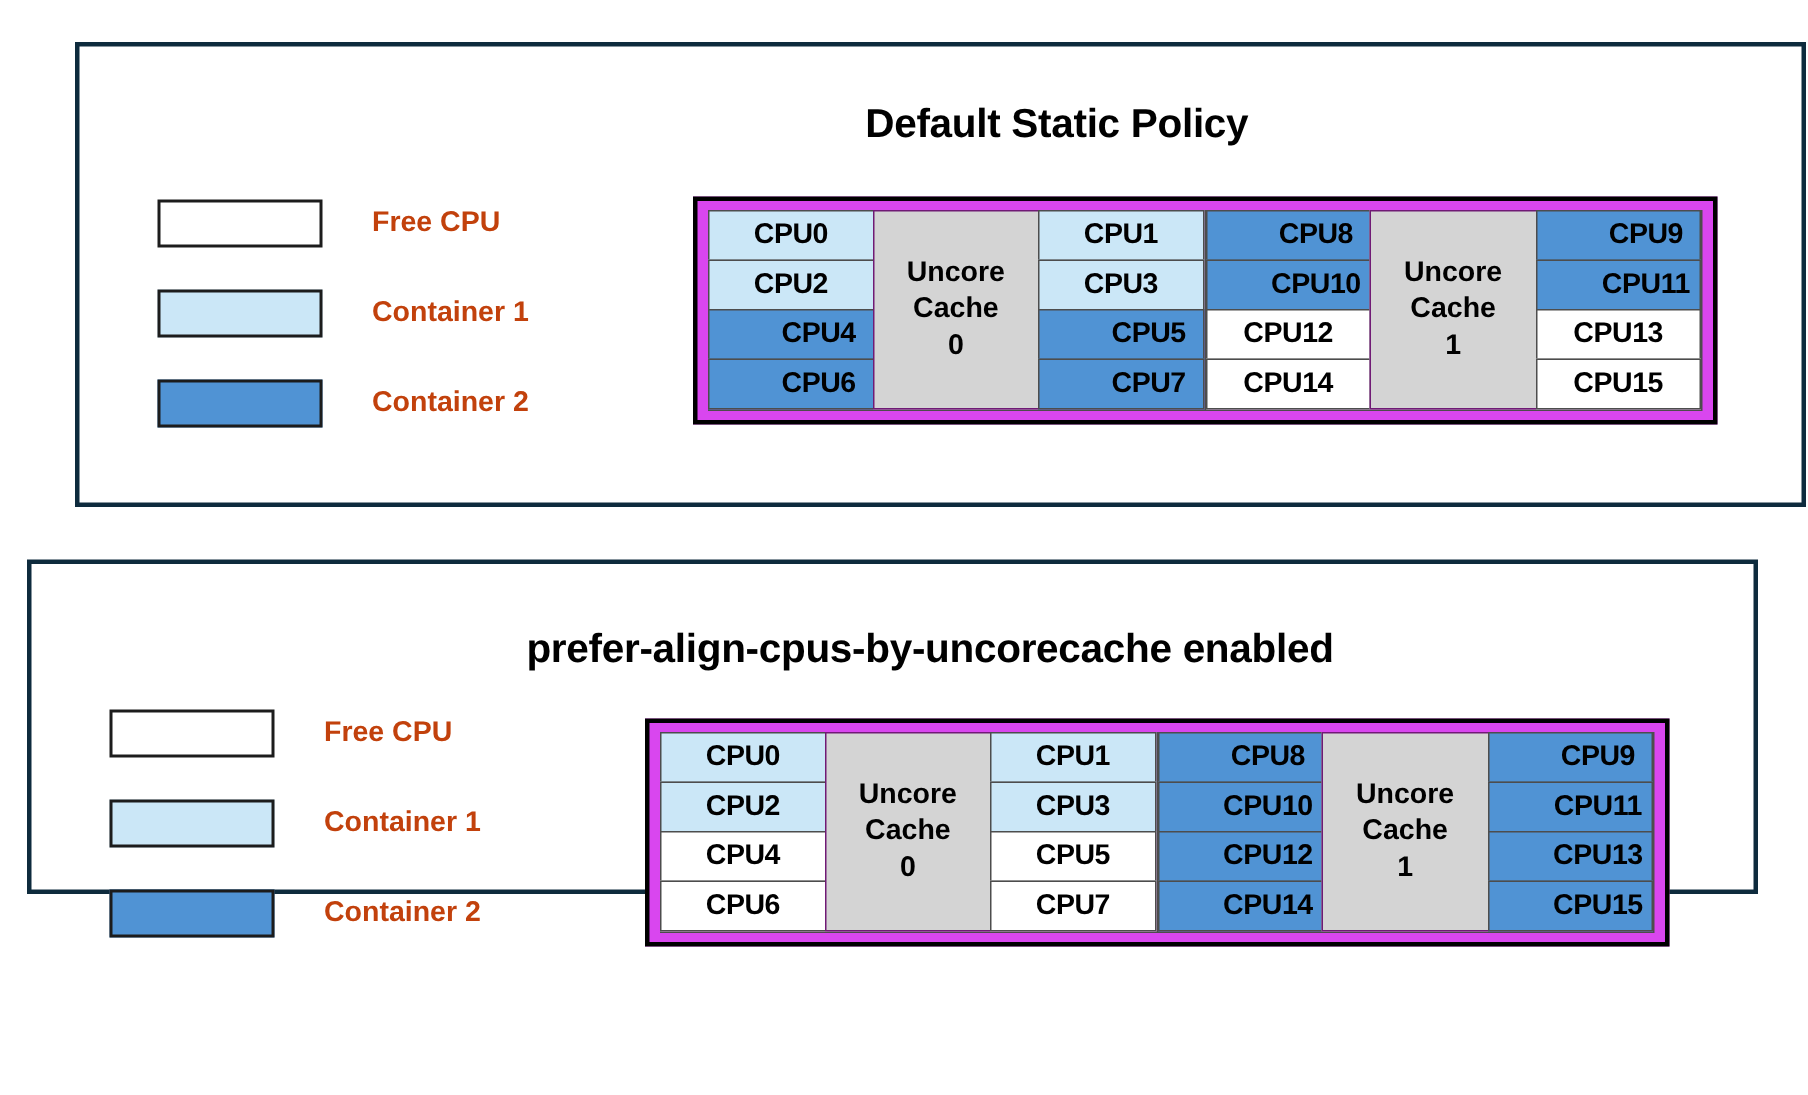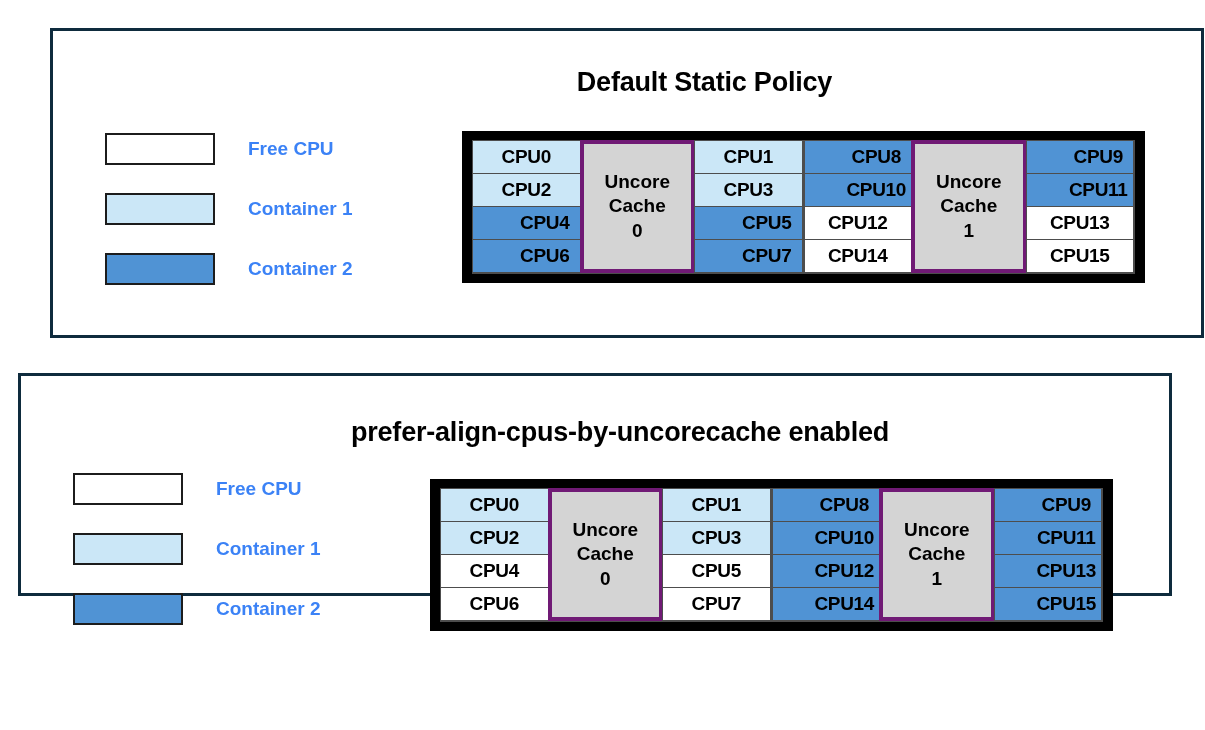--- a/index.html
+++ b/index.html
@@ -67,29 +67,29 @@
     width: 110px;
     height: 32px;
     border: 2px solid #1c1c1c;
     box-sizing: border-box;
     flex: 0 0 auto;
   }
   .legend-label {
     margin-left: 33px;
     font-size: 19px;
     font-weight: bold;
-    color: #3b82f6;
+    color: #c2410c;
     white-space: nowrap;
   }
 
   
   .cpu-diagram {
     position: absolute;
     border: 3px solid #000000;
-    background: #000000;
+    background: #d946ef;
     box-sizing: border-box;
     padding: 6px 7px;
     display: flex;
   }
   #panel-1 .cpu-diagram { left: 409px; top: 100px; width: 683px; height: 152px; }
   #panel-2 .cpu-diagram { left: 409px; top: 103px; width: 683px; height: 152px; }
 
   .socket {
     display: flex;
     flex: 1 1 0;
@@ -116,21 +116,21 @@
     letter-spacing: -0.3px;
     background: #ffffff;
   }
   .cpu-cell.free  { background: #ffffff; }
   .cpu-cell.c1    { background: #cbe7f7; }
   .cpu-cell.c2    { background: #5093d4; padding-left: 37px; }
 
   .uncore {
     flex: 1 1 0;
     background: #d4d4d4;
-    border: 4px solid #701a75;
+    border: 1px solid #701a75;
     margin: -1px 0 0 -1px;
     box-sizing: border-box;
     display: flex;
     flex-direction: column;
     align-items: center;
     justify-content: center;
     font-size: 19px;
     font-weight: bold;
     color: #000000;
     line-height: 1.28;

